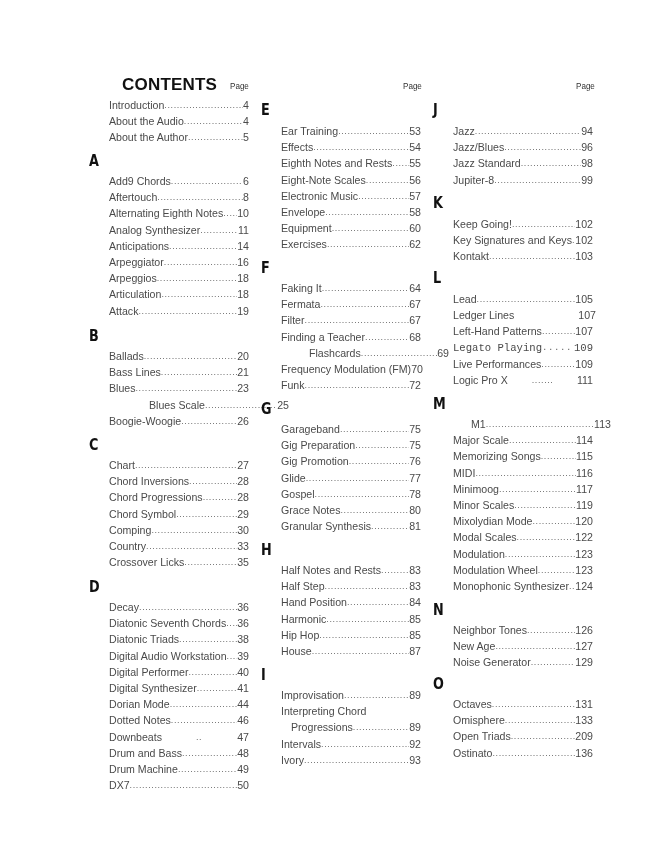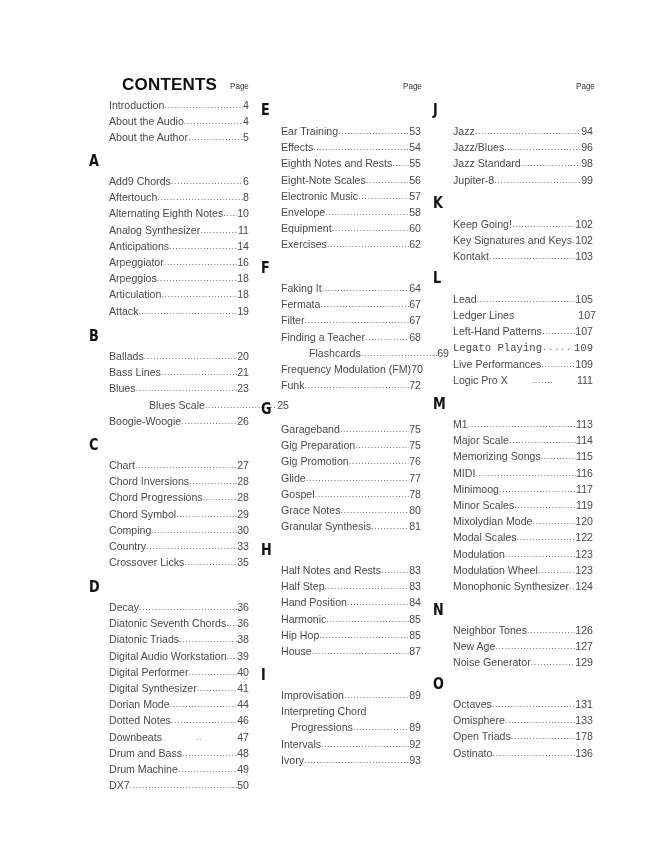--- a/index.html
+++ b/index.html
@@ -440,21 +440,21 @@
         <span class="t">Live Performances</span>
         <span class="d"></span>
         <span class="p">109</span>
       </div>
       <div class="entry" style="left: 453px; top: 372px; width: 140px; gap: 24px;">
         <span class="t">Logic Pro X</span>
         <span class="d"></span>
         <span class="p">111</span>
       </div>
       <div class="letter" style="left: 433px; top: 394px;">M</div>
-      <div class="entry" style="left: 453px; top: 416px; width: 140px;">
+      <div class="entry" style="left: 471px; top: 416px; width: 140px;">
         <span class="t">M1</span>
         <span class="d"></span>
         <span class="p">113</span>
       </div>
       <div class="entry" style="left: 453px; top: 432.2px; width: 140px;">
         <span class="t">Major Scale</span>
         <span class="d"></span>
         <span class="p">114</span>
       </div>
       <div class="entry" style="left: 453px; top: 448.4px; width: 140px;">
@@ -525,21 +525,21 @@
         <span class="p">131</span>
       </div>
       <div class="entry" style="left: 453px; top: 712.2px; width: 140px;">
         <span class="t">Omisphere</span>
         <span class="d"></span>
         <span class="p">133</span>
       </div>
       <div class="entry" style="left: 453px; top: 728.4px; width: 140px;">
         <span class="t">Open Triads</span>
         <span class="d"></span>
-        <span class="p">178</span>
+        <span class="p">209</span>
       </div>
       <div class="entry" style="left: 453px; top: 744.6px; width: 140px;">
         <span class="t">Ostinato</span>
         <span class="d"></span>
         <span class="p">136</span>
       </div>
     </div>
 </div>
 
 </body></html>

